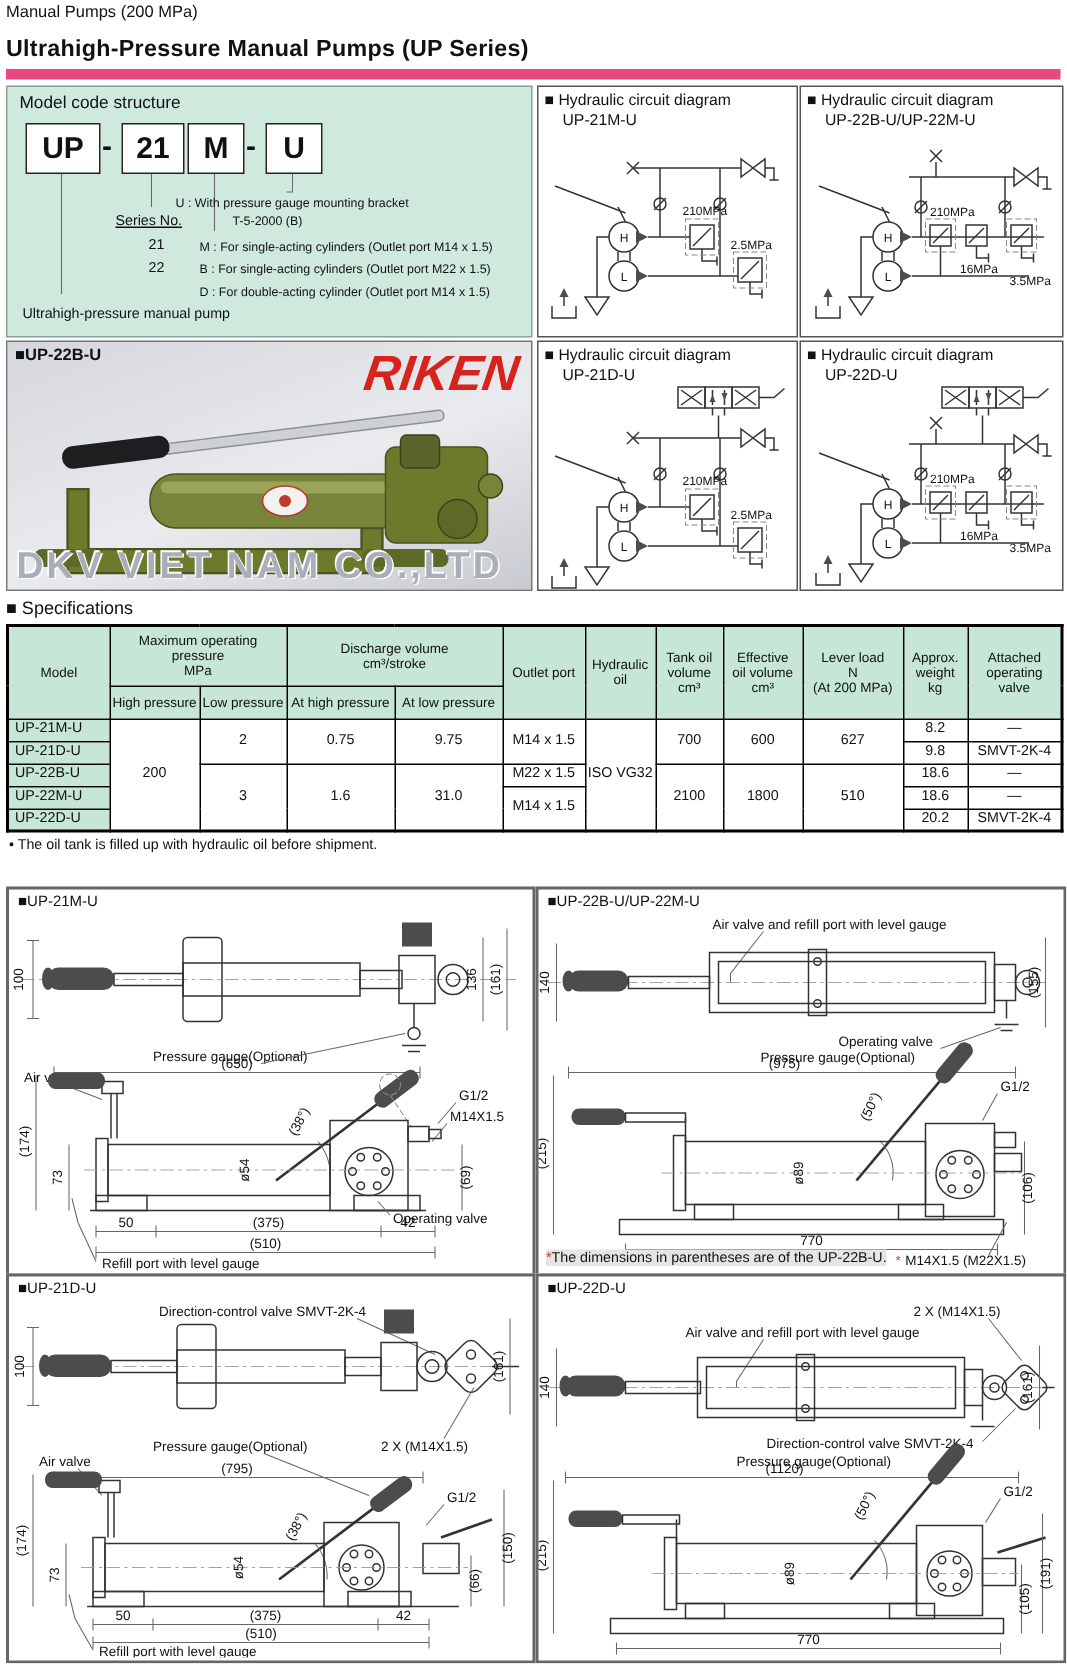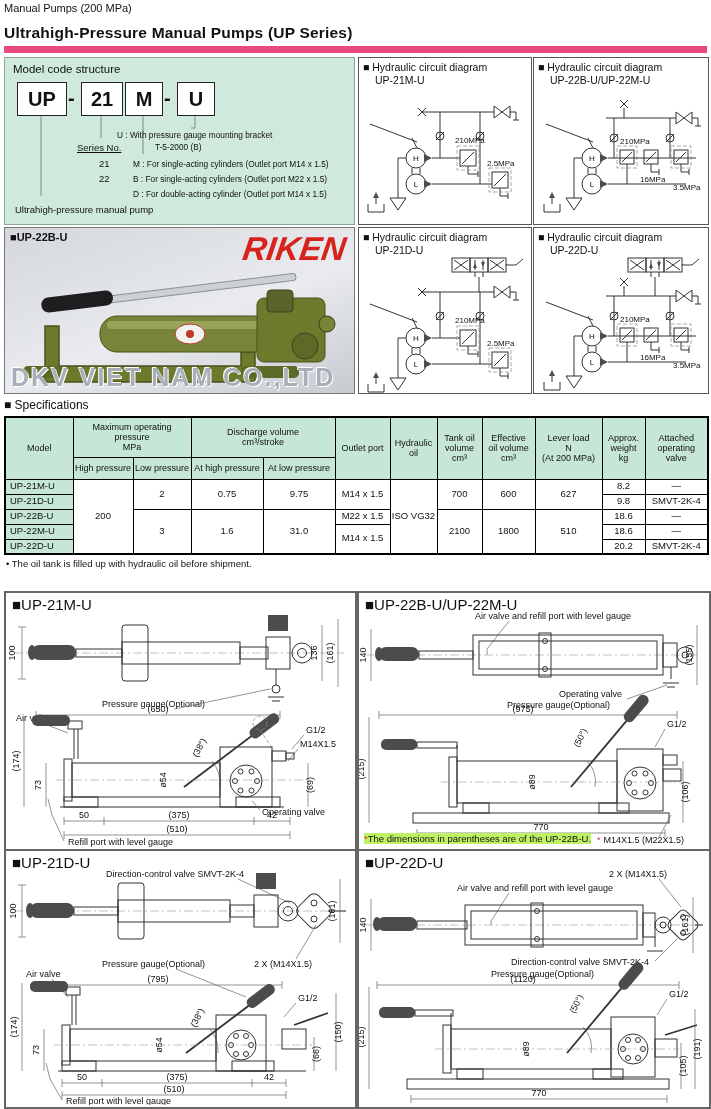--- a/index.html
+++ b/index.html
@@ -33,22 +33,22 @@
   .spectable{position:absolute;left:4px;top:416px;border-collapse:collapse;table-layout:fixed;}
   .spectable th,.spectable td{border:1px solid #000;text-align:center;padding:0 1px;
              font-size:9px;line-height:1.15;overflow:hidden;}
   .spectable th{background:#c6e6d6;font-weight:normal;white-space:pre-line;}
   .spectable td{font-size:9.5px;background:#fff;}
   .spectable td.model{background:#c6e6d6;text-align:left;padding-left:4px;}
   .spectable{border:2px solid #000;}
   .footnote{left:6px;top:558px;font-size:9.5px;}
   
   .dbox{position:absolute;border:2px solid #666;background:#fff;}
-  .dtitle{position:absolute;left:6px;top:3px;font-size:15px;text-align:center;}
-  .dnote{position:absolute;left:5px;top:240px;font-size:9.5px;background:#bef264;}
+  .dtitle{position:absolute;left:6px;top:3px;font-size:10px;text-align:center;}
+  .dnote{position:absolute;left:5px;top:240px;font-size:9.5px;background:#e5e5e5;}
   .red{color:#e03131;}
   
   svg text{font-family:"Liberation Sans",sans-serif;font-size:9px;fill:#111;}
   svg text.t8{font-size:8px;}
   svg .mid{text-anchor:middle;}
   svg .ol{fill:none;stroke:#333;stroke-width:1;}
   svg .ol2{fill:none;stroke:#333;stroke-width:1.8;}
   svg .dl{fill:none;stroke:#666;stroke-width:0.7;}
   svg .dsh{fill:none;stroke:#888;stroke-width:0.7;stroke-dasharray:4 2;}
   svg .cl{fill:none;stroke:#999;stroke-width:0.6;stroke-dasharray:9 3 2 3;}

